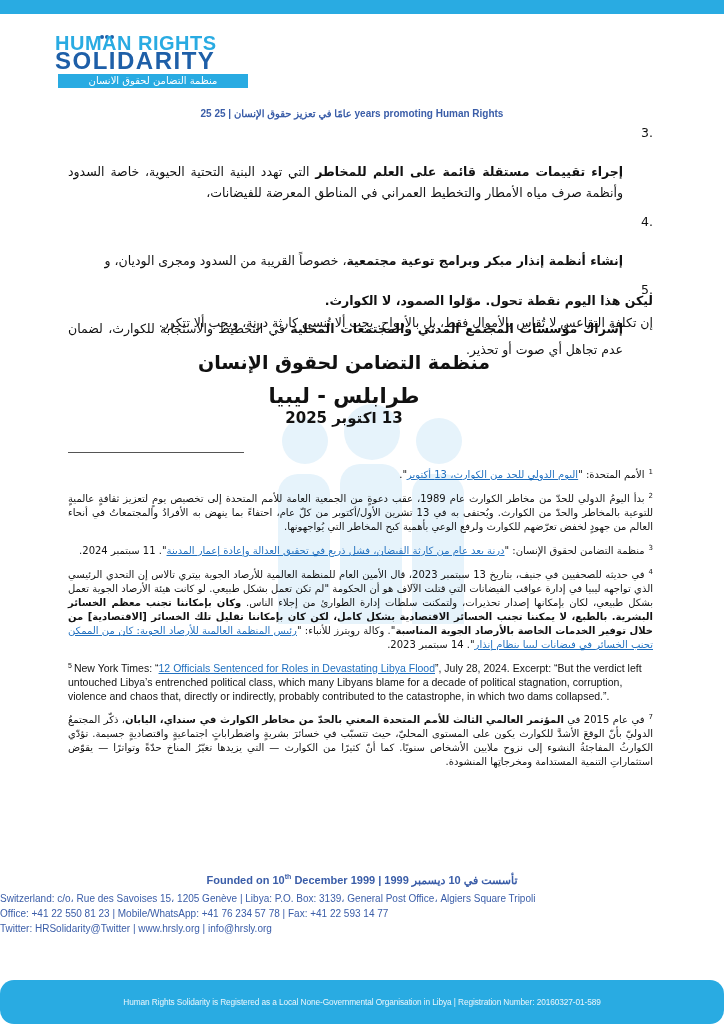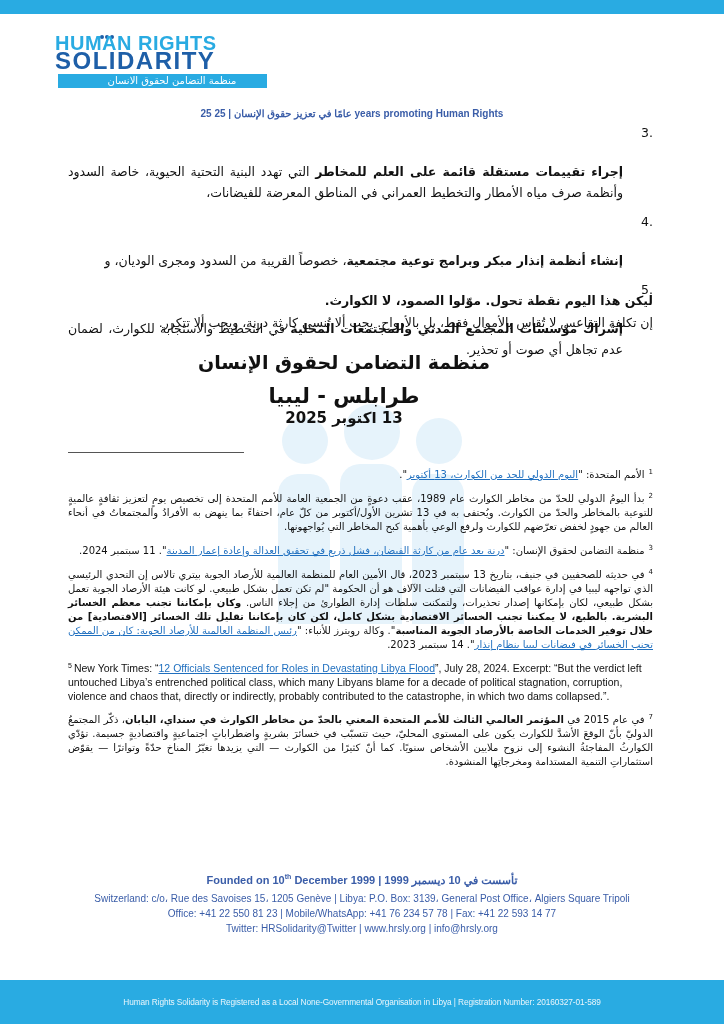--- a/index.html
+++ b/index.html
@@ -5,39 +5,39 @@
     html, body { margin: 0; padding: 0; }
     body {
       width: 724px; height: 1024px; position: relative; overflow: hidden;
       background: #ffffff;
       font-family: "DejaVu Sans", sans-serif;
       color: #111;
     }
     .top-bar { position: absolute; left: 0; top: 0; width: 724px; height: 14px; background: #29abe2; }
     .bottom-bar {
       position: absolute; left: 0; top: 980px; width: 724px; height: 44px; background: #29abe2;
-      display: flex; align-items: center; justify-content: center;
+      display: flex; align-items: center; justify-content: center; border-radius: 14px;
     }
     .bottom-bar span { color: #eaf6fc; font-family: "Liberation Sans", sans-serif; font-size: 8.3px; letter-spacing: -0.1px; }
 
     
     .logo { position: absolute; left: 55px; top: 24px; width: 200px; height: 62px; }
     .logo .line1 {
       position: absolute; left: 0; top: 8px; font-family: "Liberation Sans", sans-serif;
       font-size: 20px; font-weight: bold; color: #29abe2; letter-spacing: 0.5px; white-space: nowrap;
     }
     .logo .dots { position: absolute; left: 45px; top: 0px; width: 20px; height: 8px; }
     .logo .dots i { display: inline-block; width: 4px; height: 4px; border-radius: 50%; background: #1e5fa8; margin-right: 1px; }
     .logo .line2 {
       position: absolute; left: 0; top: 23px; font-family: "Liberation Sans", sans-serif;
       font-size: 24px; font-weight: bold; color: #1e5fa8; letter-spacing: 1.5px; white-space: nowrap;
     }
     .logo .tag {
       position: absolute; left: 3px; top: 50px; width: 190px; height: 14px; background: #29abe2;
-      color: #fff; font-size: 10px; text-align: center; line-height: 14px; direction: rtl; padding-left: 19px;
+      color: #fff; font-size: 10px; text-align: center; line-height: 14px; direction: rtl;
     }
 
     .tagline {
       position: absolute; left: 0; top: 108px; width: 704px; text-align: center;
       font-family: "Liberation Sans", sans-serif; font-size: 10px; font-weight: bold; color: #3a5da8;
     }
 
     
     .watermark { position: absolute; left: 268px; top: 418px; width: 200px; height: 200px; pointer-events: none; }
     .watermark .c { position: absolute; width: 46px; height: 46px; border-radius: 50%; background: #e6f3fb; }
@@ -66,21 +66,21 @@
     .fn a { color: #1f6fbf; text-decoration: underline; }
     .fn.en { direction: ltr; text-align: left; font-family: "Liberation Sans", sans-serif; font-size: 10.5px; line-height: 14px; }
     .fn.en sup { margin-left: 0; margin-right: 2px; }
 
     .founded {
       position: absolute; left: 0; top: 873px; width: 724px; text-align: center;
       font-family: "Liberation Sans", sans-serif; font-size: 11px; font-weight: bold; color: #3a5da8;
     }
     .founded sup { font-size: 7px; }
     .contact {
-      position: absolute; left: 0; top: 891px; width: 724px; text-align: center;
+      position: absolute; left: 0; top: 891px; width: 724px; text-align: left;
       font-family: "Liberation Sans", sans-serif; font-size: 10px; line-height: 15px; color: #3a5da8;
     }
   </style>
 </head>
 <body>
 
 <div class="top-bar"></div>
 
 <div class="logo">
   <div class="dots"><i></i><i></i><i></i></div>

